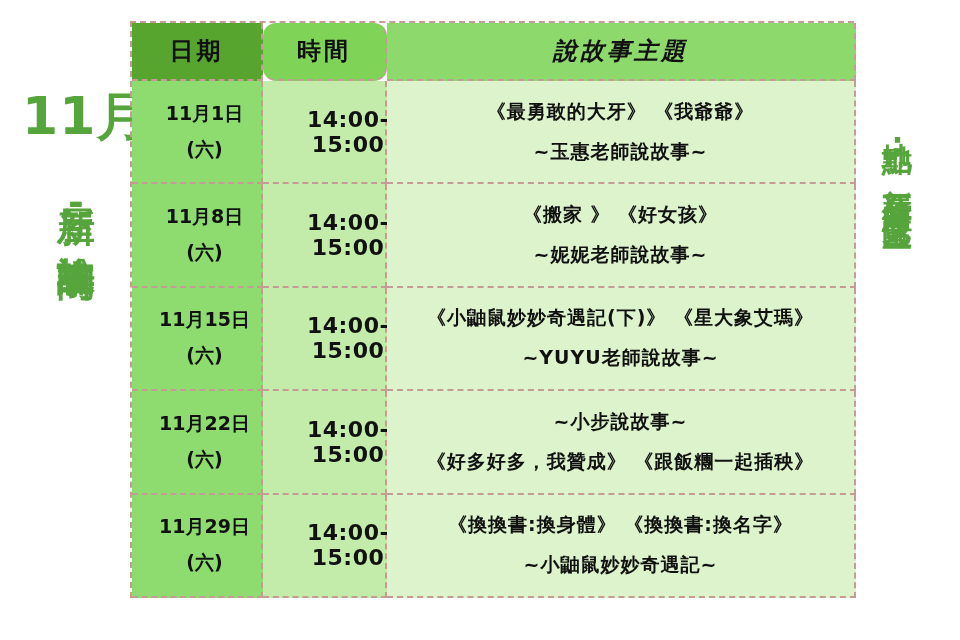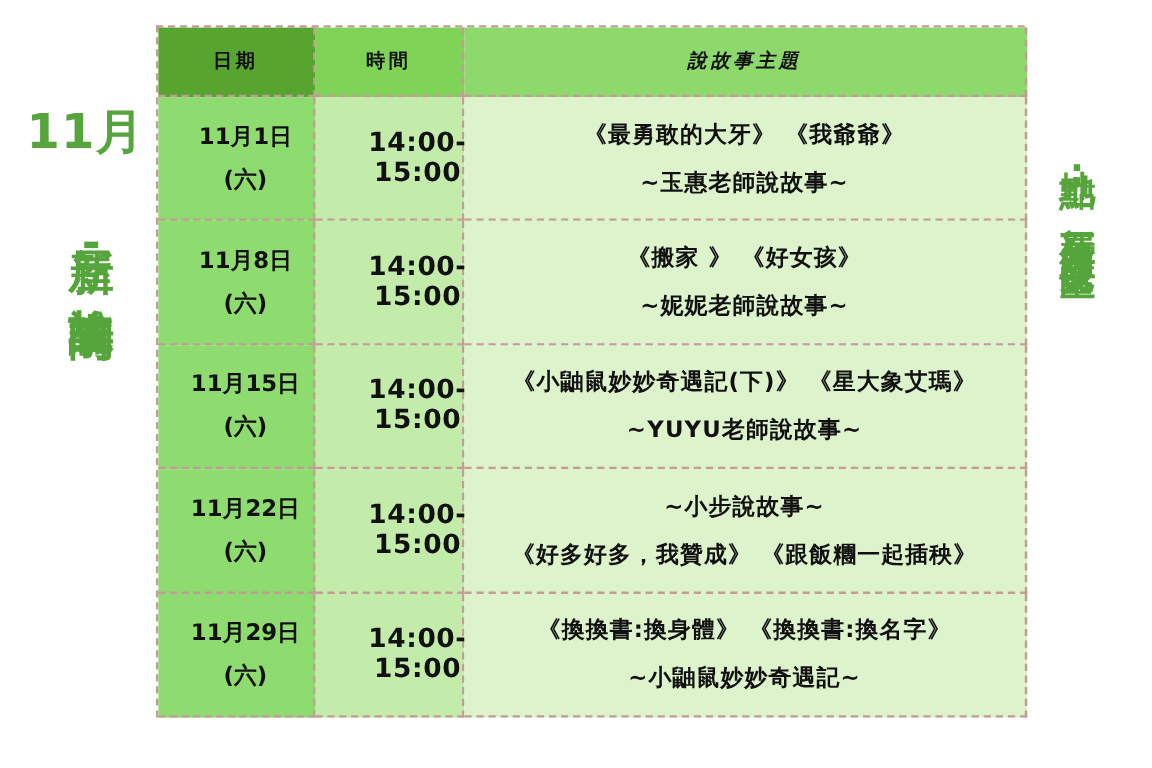--- a/index.html
+++ b/index.html
@@ -24,21 +24,21 @@
   .stage {
     position: relative;
     width: 960px; height: 640px;
     background: var(--page_bg);
   }
 
   
   .month-title {
     position: absolute;
     left: 22px; top: 82px;
-    font-size: 40px;
+    font-size: 52px;
     font-weight: 800;
     color: var(--accent_green);
     letter-spacing: 1px;
     white-space: nowrap;
   }
   .vtext {
     writing-mode: vertical-rl;
     text-orientation: upright;
     font-weight: 800;
     color: var(--accent_green);
@@ -72,23 +72,23 @@
   .cell {
     border-right: 2px dashed var(--border_color);
     border-bottom: 2px dashed var(--border_color);
     display: flex;
     flex-direction: column;
     align-items: center;
     justify-content: center;
     text-align: center;
     font-weight: 800;
   }
-  .hd { font-size: 16px; letter-spacing: 3px; }
+  .hd { font-size: 24px; letter-spacing: 3px; }
   .hd-date  { background: var(--header_date_bg); }
-  .hd-time  { background: var(--header_time_bg); }
+  .hd-time  { background: var(--header_time_bg); border-radius: 13px; }
   .hd-theme { background: var(--header_theme_bg); font-style: italic; }
 
   .c-date  { background: var(--date_cell_bg);  font-size: 19px; gap: 10px; padding-left: 16px; }
   .c-time  { background: var(--time_cell_bg);  font-size: 22px; letter-spacing: 0.5px; padding-left: 48px; }
   .c-theme { background: var(--theme_cell_bg); font-size: 19px; gap: 14px; letter-spacing: 1px; }
   .c-date span, .c-theme span { display: block; }
 </style>
 </head>
 <body>
 

